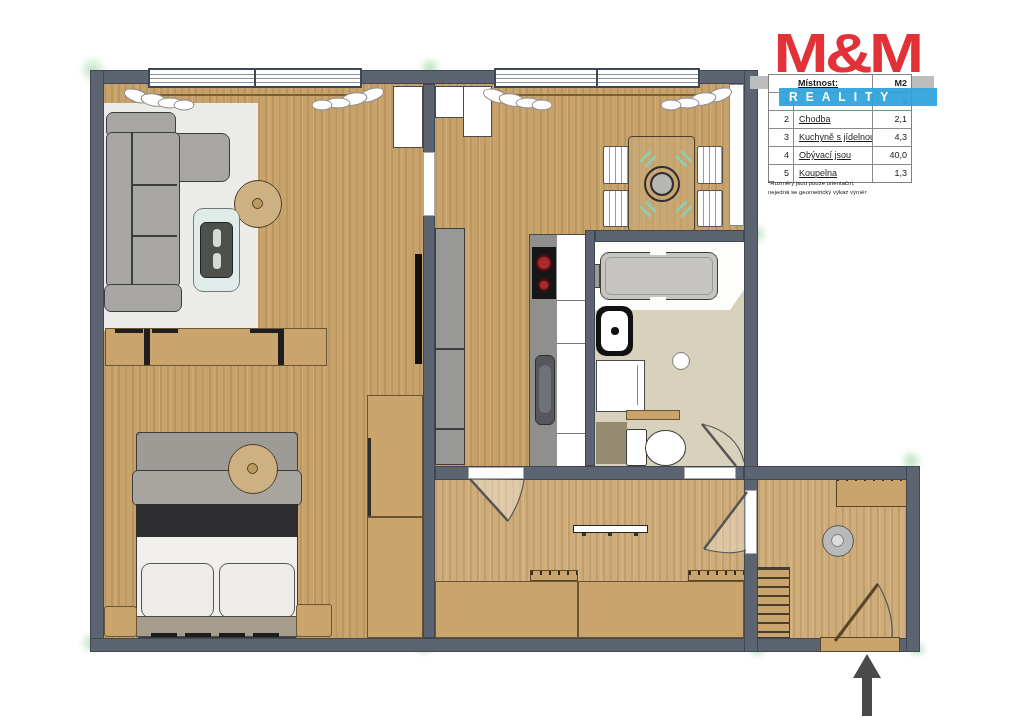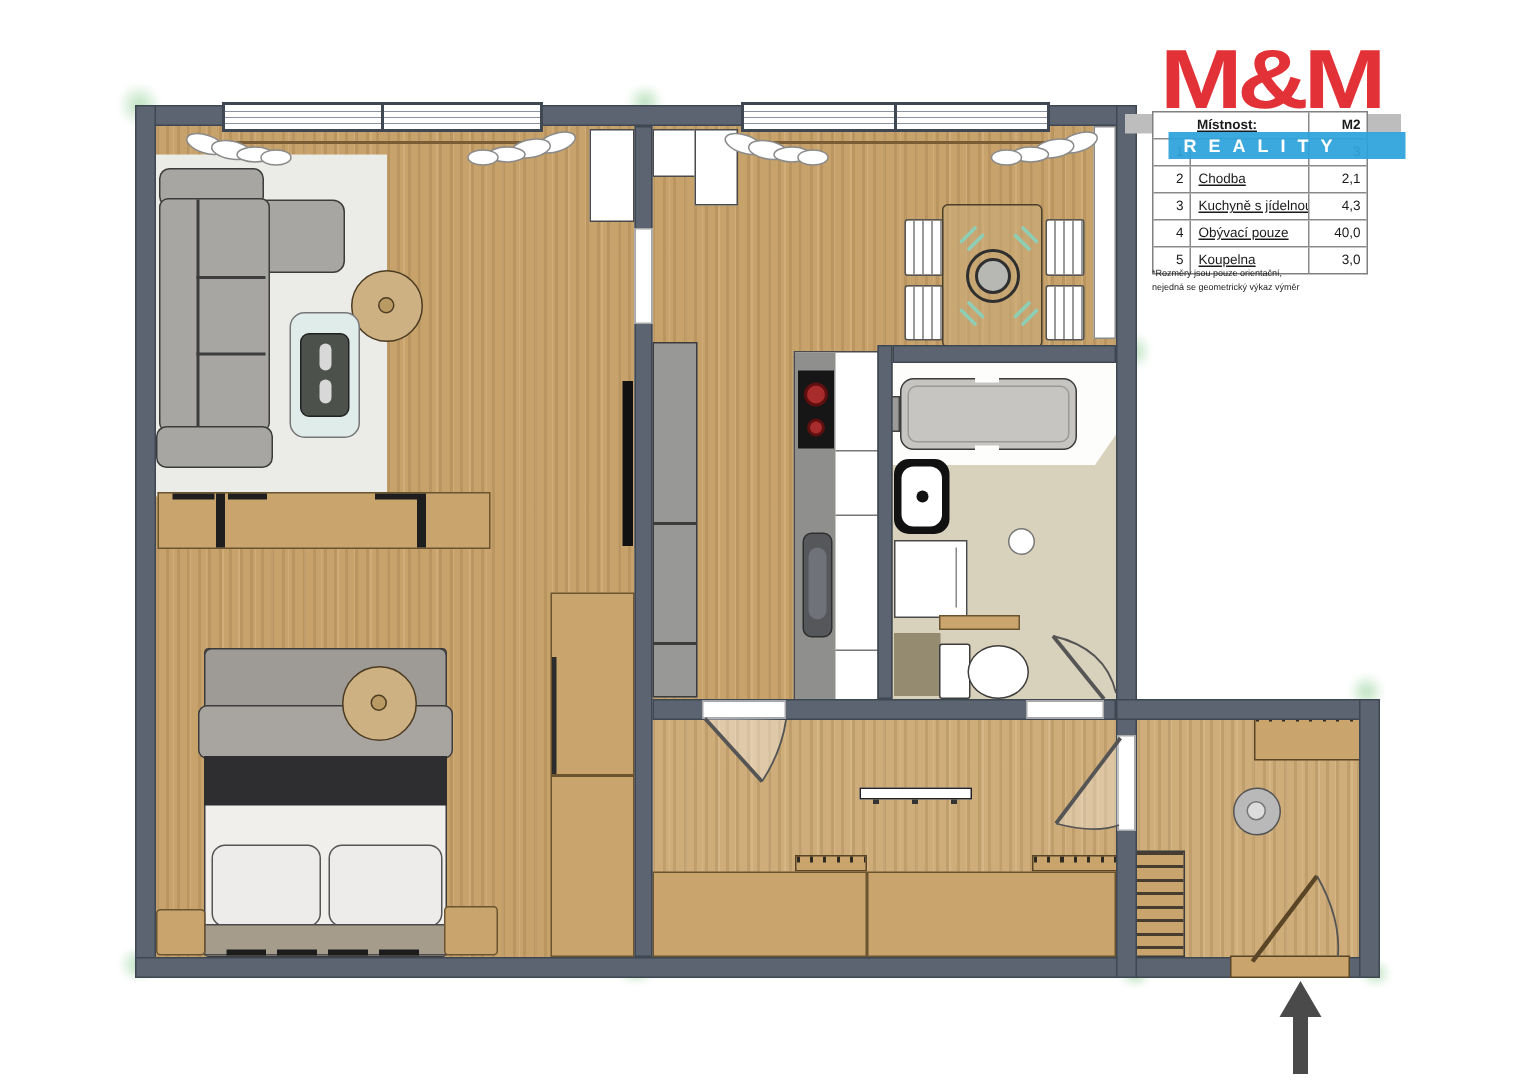--- a/index.html
+++ b/index.html
@@ -276,27 +276,27 @@
       <span class="c-name">Chodba</span>
       <span class="c-area">2,1</span>
     </div>
     <div class="trow">
       <span class="c-num">3</span>
       <span class="c-name">Kuchyně s jídelnou</span>
       <span class="c-area">4,3</span>
     </div>
     <div class="trow">
       <span class="c-num">4</span>
-      <span class="c-name">Obývací pouze</span>
+      <span class="c-name">Obývací jsou</span>
       <span class="c-area">40,0</span>
     </div>
     <div class="trow">
       <span class="c-num">5</span>
       <span class="c-name">Koupelna</span>
-      <span class="c-area">3,0</span>
+      <span class="c-area">1,3</span>
     </div>
   </div>
 
   <div id="logo-red">M&amp;M</div>
   <div id="logo-blue">REALITY</div>
 
   <div id="footnote">
     <div>*Rozměry jsou pouze orientační,</div>
     <div>nejedná se geometrický výkaz výměr</div>
   </div>

